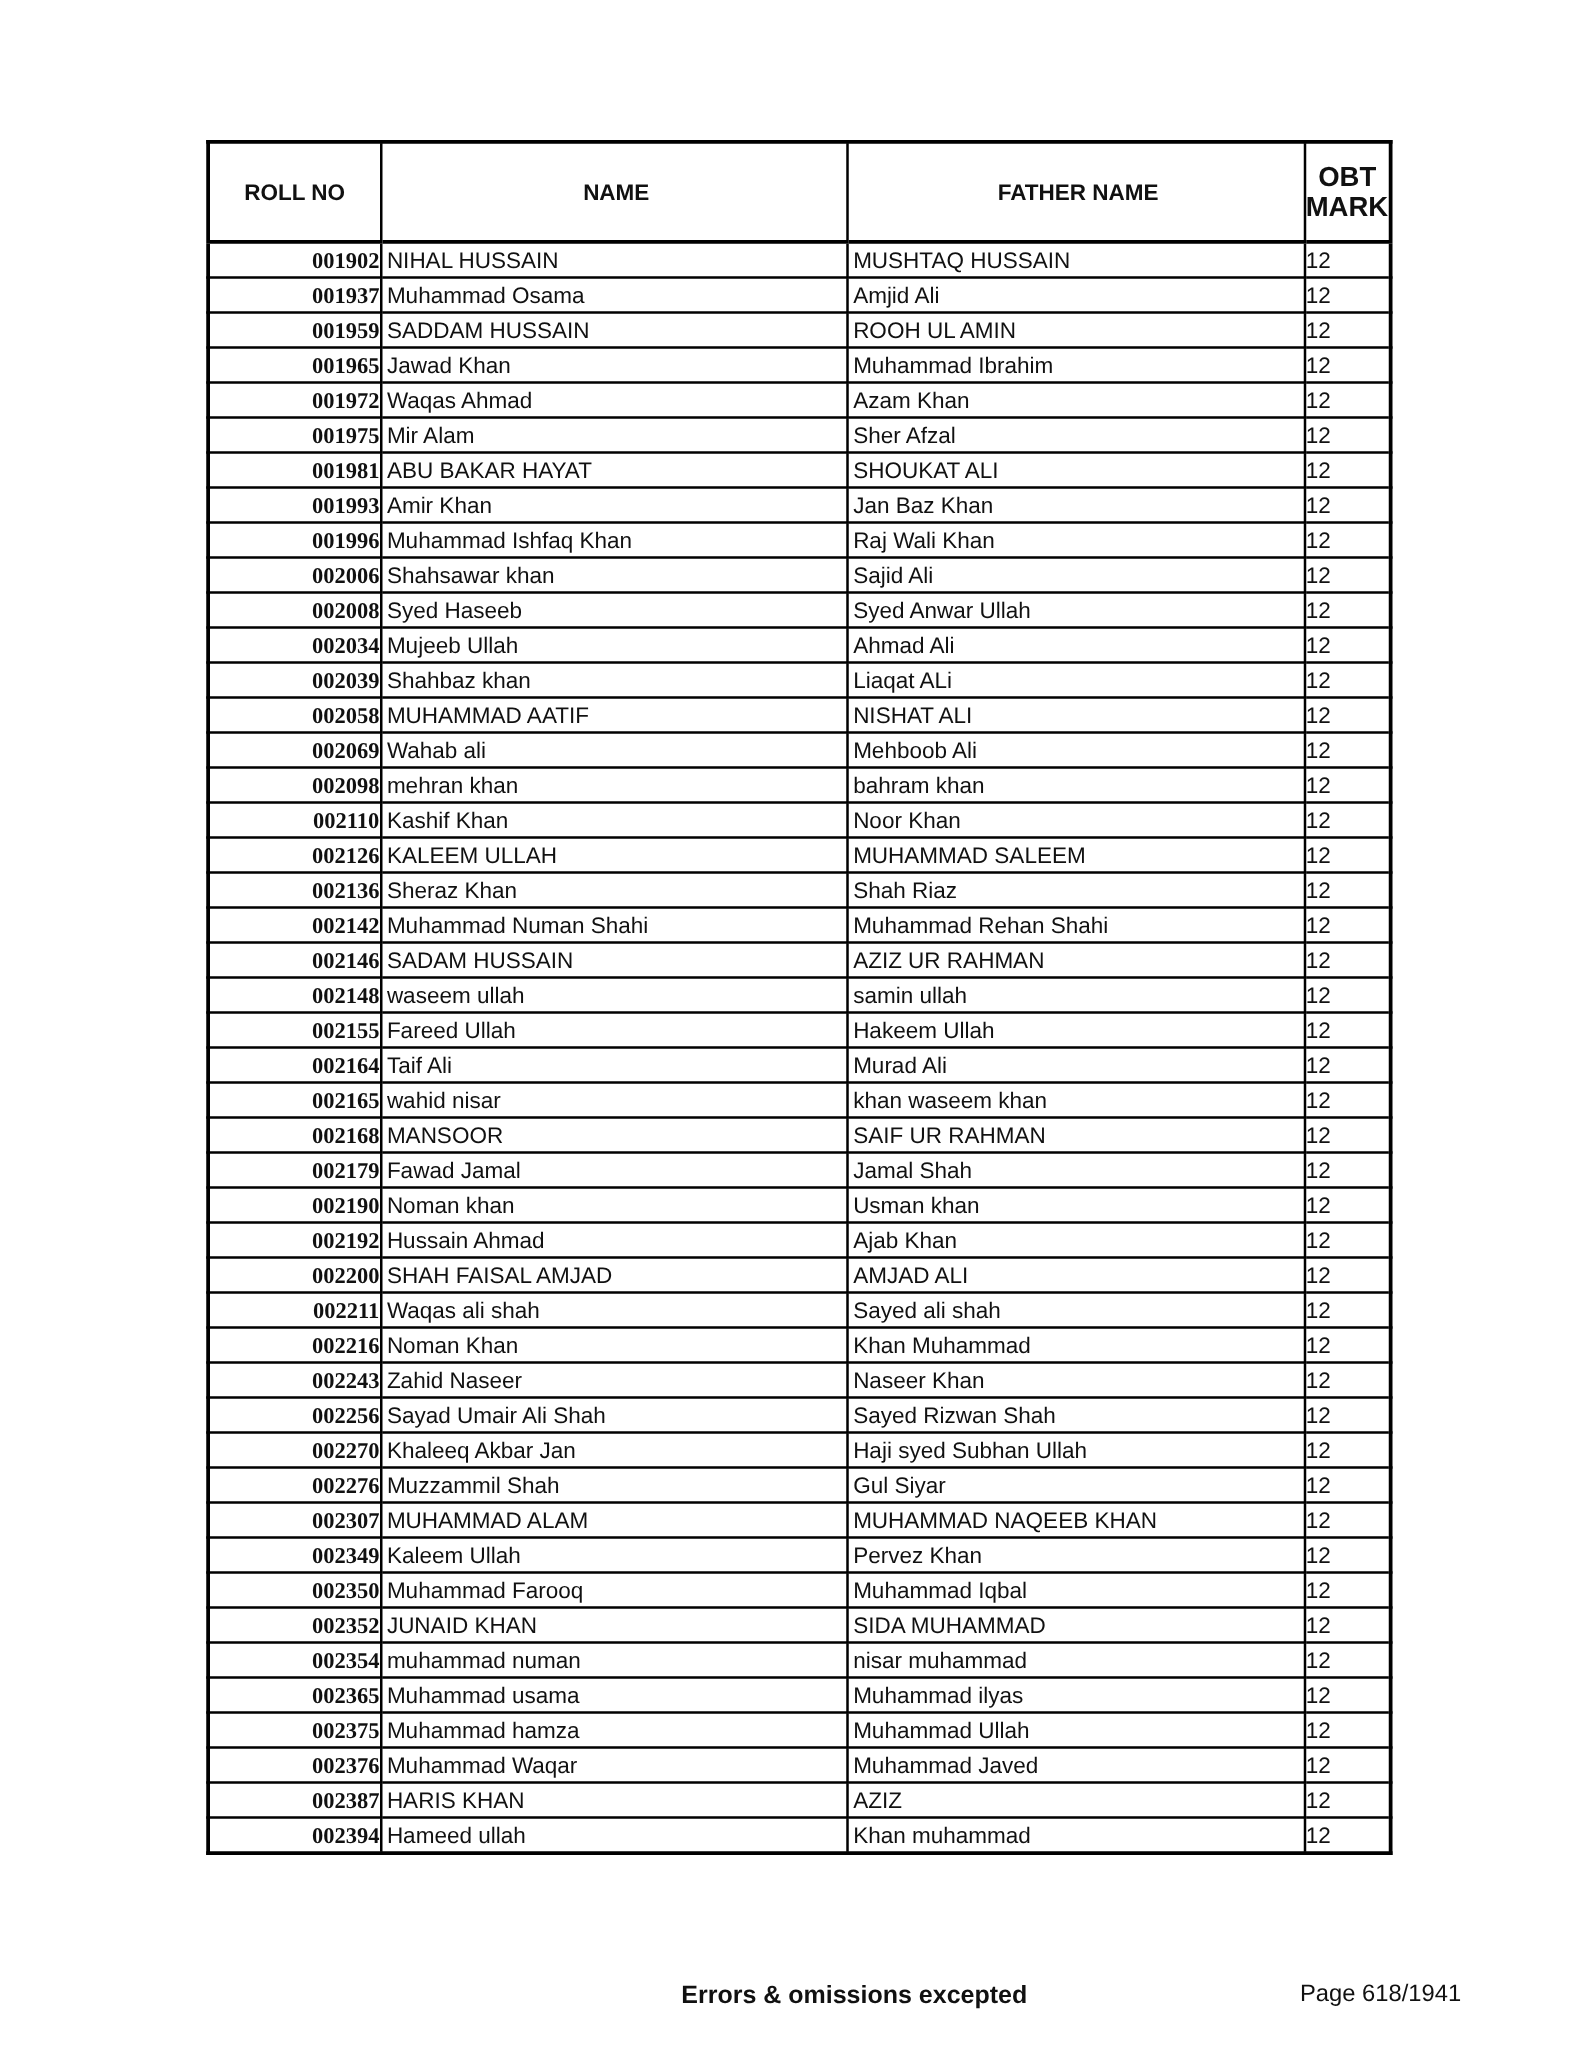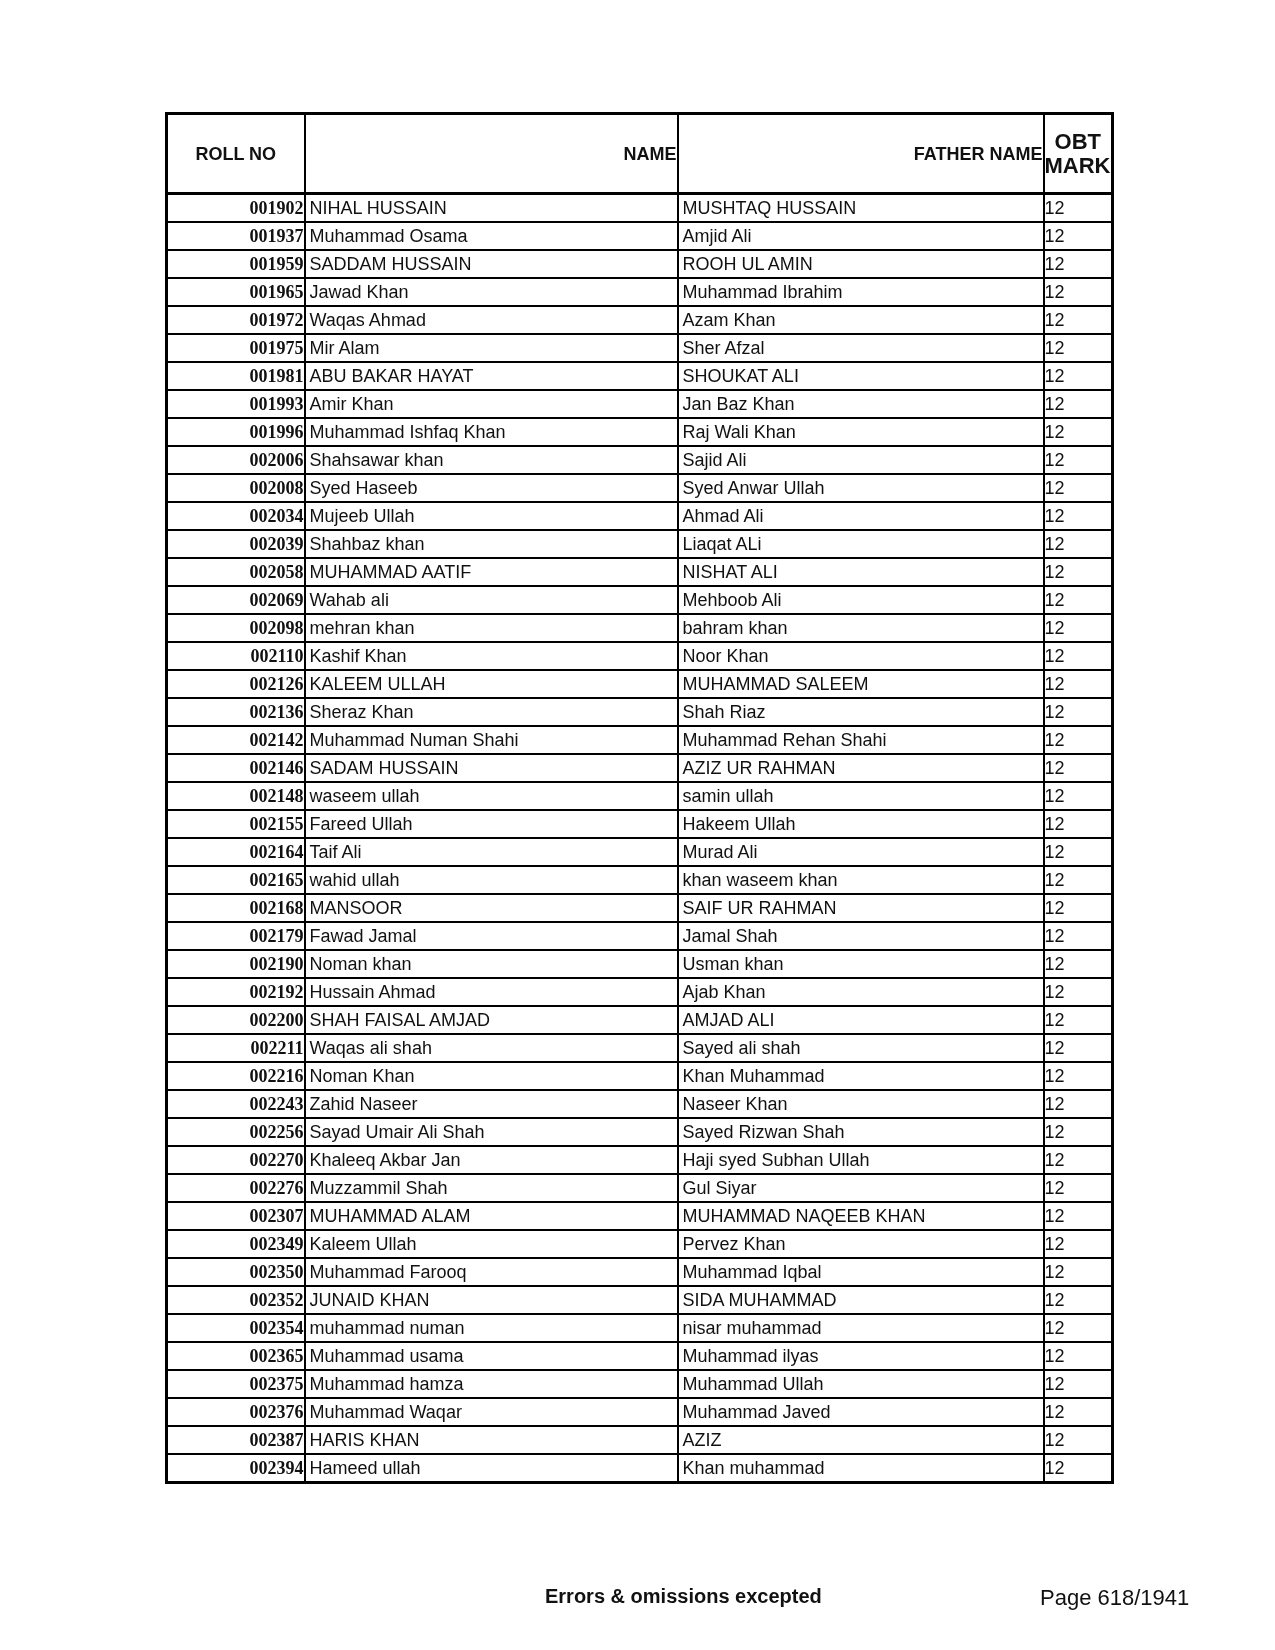--- a/index.html
+++ b/index.html
@@ -22,38 +22,38 @@
       line-height: 24px;
       white-space: nowrap;
       overflow: hidden;
     }
     table.results thead th {
       height: 77px;
       font-weight: bold;
       border-bottom: 3px solid #000;
       vertical-align: middle;
     }
-    table.results thead th.left { text-align: right; padding-left: 4px; }
+    table.results thead th.left { text-align: center; padding-left: 4px; }
     table.results thead th.center { text-align: center; }
     table.results thead th.marks { line-height: 24px; font-size: 22px; }
     table.results tbody td { height: 24px; padding-top: 1px; padding-bottom: 1px; }
     td.roll { text-align: right; font-weight: bold; font-family: Liberation Serif, serif; }
     td.name, td.father { text-align: left; padding-left: 4px !important; }
     td.marks { text-align: left; }
     col.c-roll { width: 138px; }
     col.c-name { width: 373px; }
     col.c-father { width: 366px; }
     col.c-marks { width: 69px; }
     .footer-note {
       position: absolute; left: 545px; top: 1585px;
       font-size: 20px; font-weight: bold;
     }
     .footer-page {
       position: absolute; left: 1040px; top: 1585px;
-      font-size: 22px;
+      font-size: 19px;
     }
   </style>
 </head>
 <body>
 
 <div class="page">
   <table class="results">
     <colgroup>
       <col class="c-roll">
         <col class="c-name">
@@ -211,21 +211,21 @@
           <td class="marks">12</td>
         </tr>
         <tr>
           <td class="roll">002164</td>
           <td class="name">Taif Ali</td>
           <td class="father">Murad Ali</td>
           <td class="marks">12</td>
         </tr>
         <tr>
           <td class="roll">002165</td>
-          <td class="name">wahid ullah</td>
+          <td class="name">wahid nisar</td>
           <td class="father">khan waseem khan</td>
           <td class="marks">12</td>
         </tr>
         <tr>
           <td class="roll">002168</td>
           <td class="name">MANSOOR</td>
           <td class="father">SAIF UR RAHMAN</td>
           <td class="marks">12</td>
         </tr>
         <tr>

